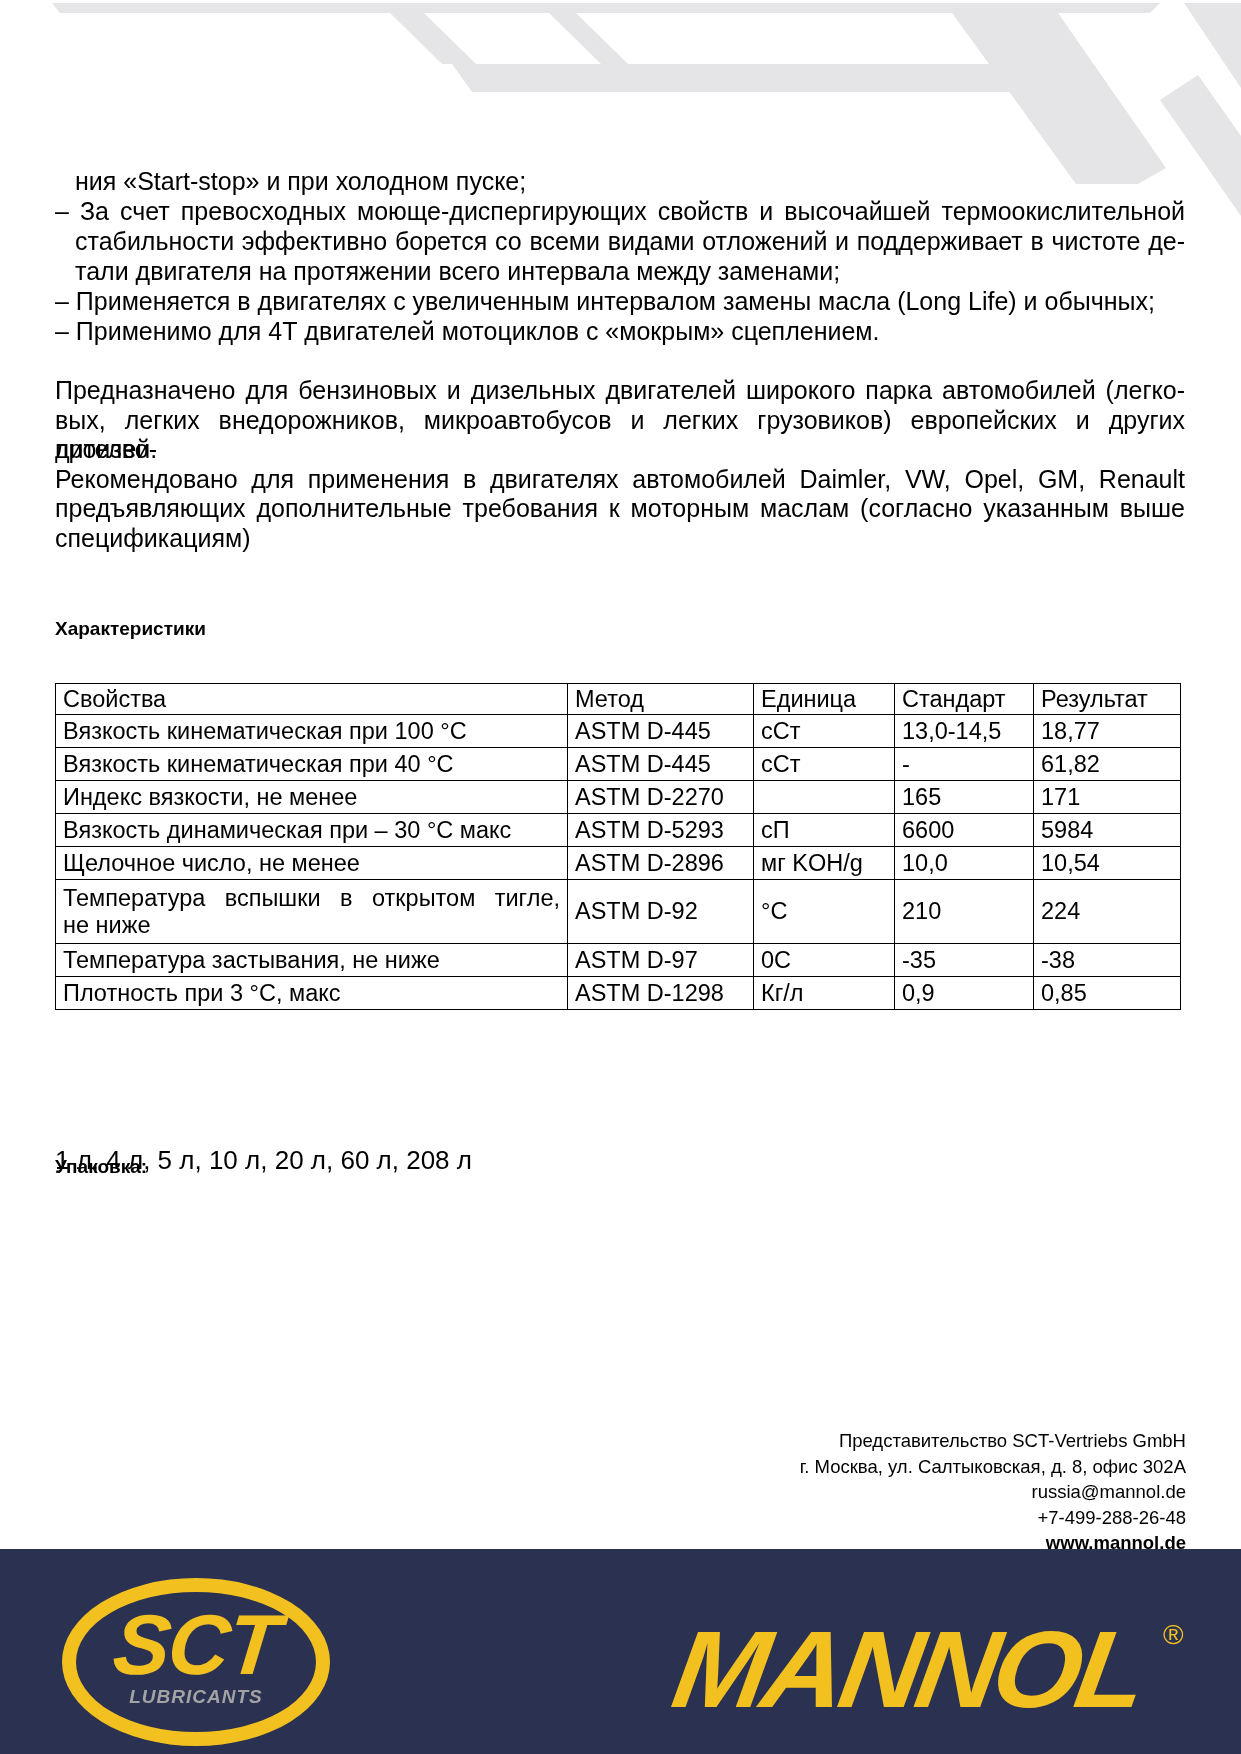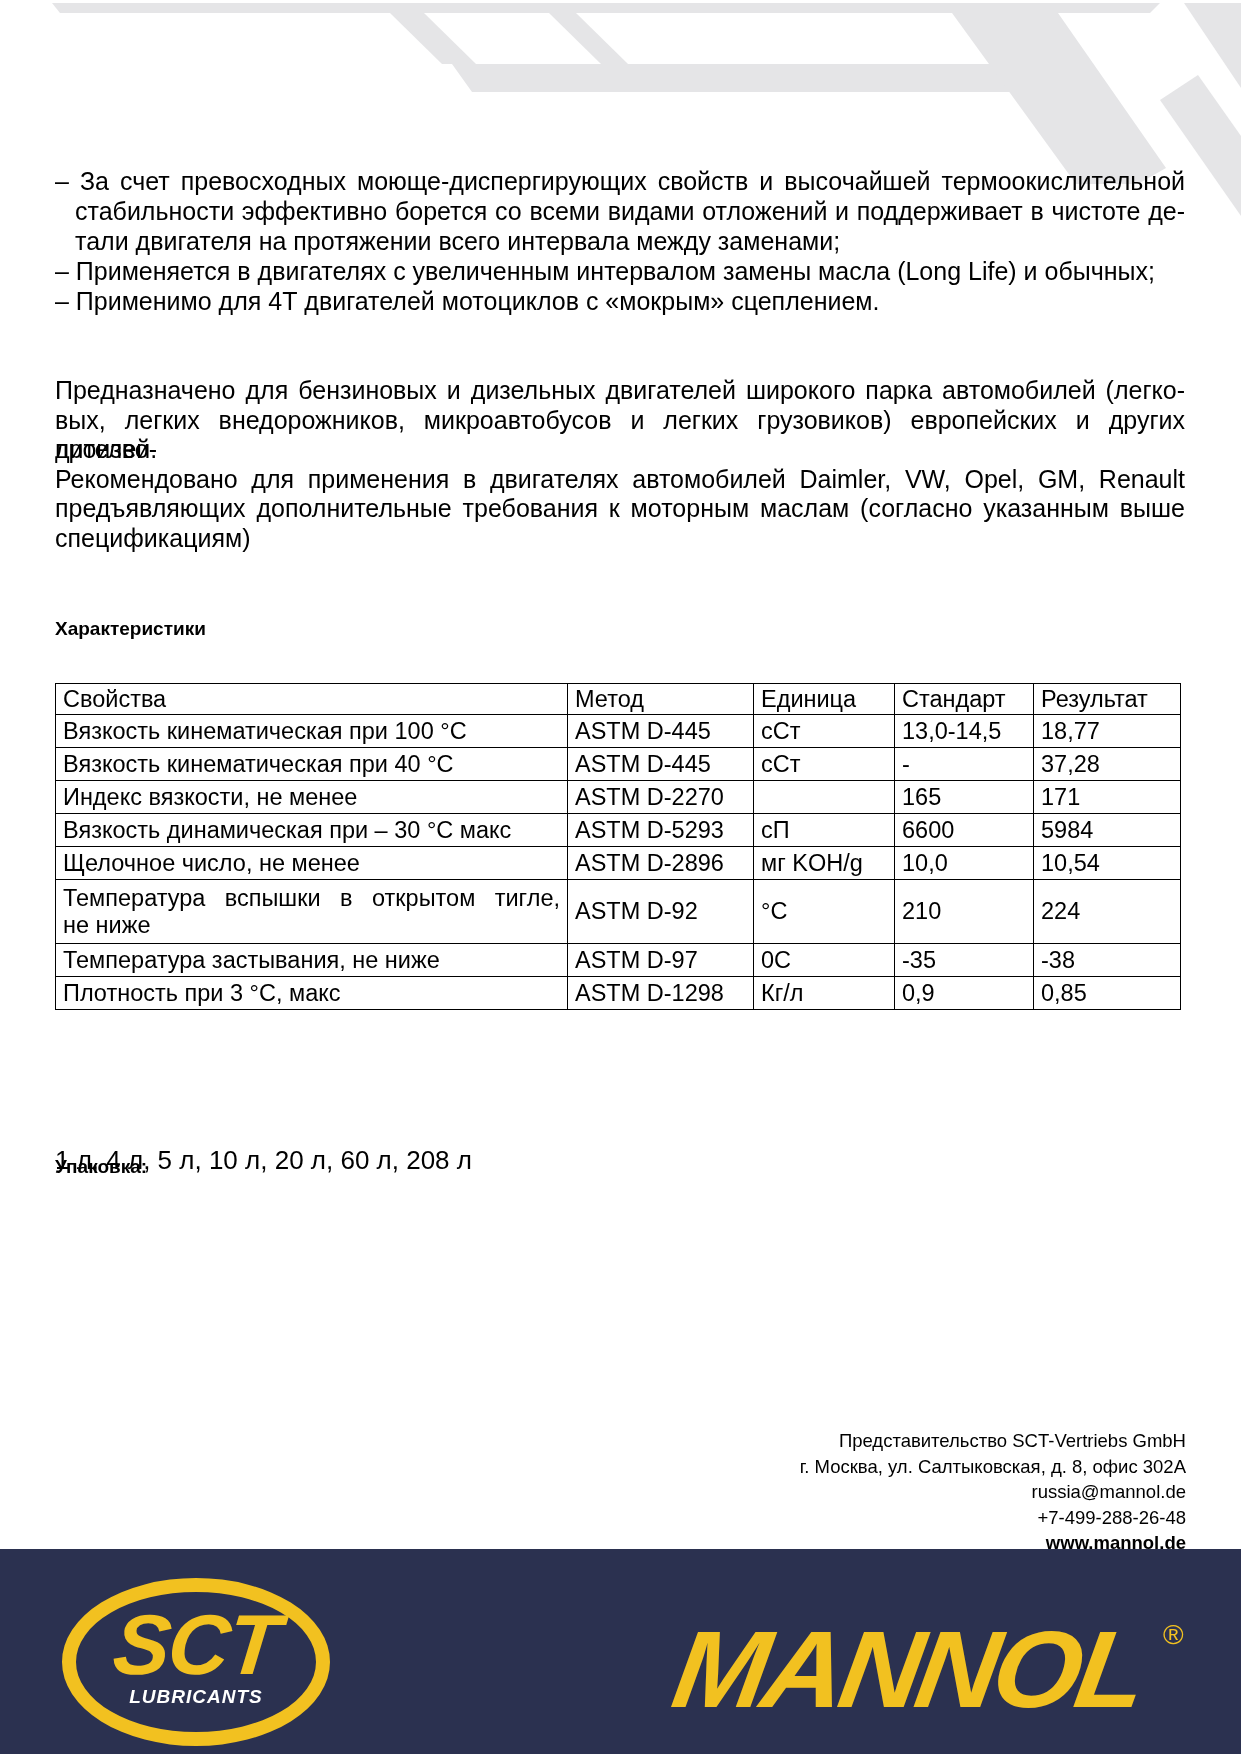--- a/index.html
+++ b/index.html
@@ -112,20 +112,21 @@
       <polygon points="390,13 424,13 476,64 442,64"></polygon>
       <polygon points="549,13 576,13 628,64 601,64"></polygon>
       <polygon points="452,64 1045,64 1065,92 472,92"></polygon>
       <polygon points="952,13 1058,13 1166,168 1138,184 1076,184"></polygon>
       <polygon points="1184,3 1241,3 1241,88"></polygon>
       <polygon points="1198,75 1241,136 1241,216 1160,100"></polygon>
     </g>
   </svg>
 
   <div class="textblock" id="block1">
+    <div class="line indent">ния «Start-stop» и при холодном пуске;</div>
     <div class="line just">– За счет превосходных моюще-диспергирующих свойств и высочайшей термоокислительной</div>
     <div class="line indent just">стабильности эффективно борется со всеми видами отложений и поддерживает в чистоте де-</div>
     <div class="line indent">тали двигателя на протяжении всего интервала между заменами;</div>
     <div class="line">– Применяется в двигателях с увеличенным интервалом замены масла (Long Life) и обычных;</div>
     <div class="line">– Применимо для 4Т двигателей мотоциклов с «мокрым» сцеплением.</div>
   </div>
 
   <div class="textblock" id="block2">
     <div class="line just">Предназначено для бензиновых и дизельных двигателей широкого парка автомобилей (легко-</div>
     <div class="line just">вых, легких внедорожников, микроавтобусов и легких грузовиков) европейских и других произво-</div>
@@ -162,21 +163,21 @@
         <td>13,0-14,5</td>
         <td>18,77</td>
       </tr>
       <tr class="rs">
         <td>
             <div class="cell-line">Вязкость кинематическая при 40 °С</div>
           </td>
         <td>ASTM D-445</td>
         <td>сСт</td>
         <td>-</td>
-        <td>37,28</td>
+        <td>61,82</td>
       </tr>
       <tr class="rs">
         <td>
             <div class="cell-line">Индекс вязкости, не менее</div>
           </td>
         <td>ASTM D-2270</td>
         <td></td>
         <td>165</td>
         <td>171</td>
       </tr>
@@ -237,19 +238,19 @@
     <div>г. Москва, ул. Салтыковская, д. 8, офис 302А</div>
     <div>russia@mannol.de</div>
     <div>+7-499-288-26-48</div>
     <div class="bold">www.mannol.de</div>
   </div>
 
   <div id="brand-band" style="background: rgb(43, 49, 80);">
     <div id="sct-logo">
       <div id="sct-ring" style="border-color: rgb(242, 193, 32);"></div>
       <div id="sct-text" style="color: rgb(242, 193, 32);">SCT</div>
-      <div id="sct-sub" style="color: #ffffff;">LUBRICANTS</div>
+      <div id="sct-sub" style="color: #a3a3a3;">LUBRICANTS</div>
     </div>
     <div id="mannol-wordmark" style="color: rgb(242, 193, 32);">MANNOL</div>
     <div id="mannol-reg" style="color: rgb(242, 193, 32);">®</div>
   </div>
 
 </div>
 
 </body></html>

